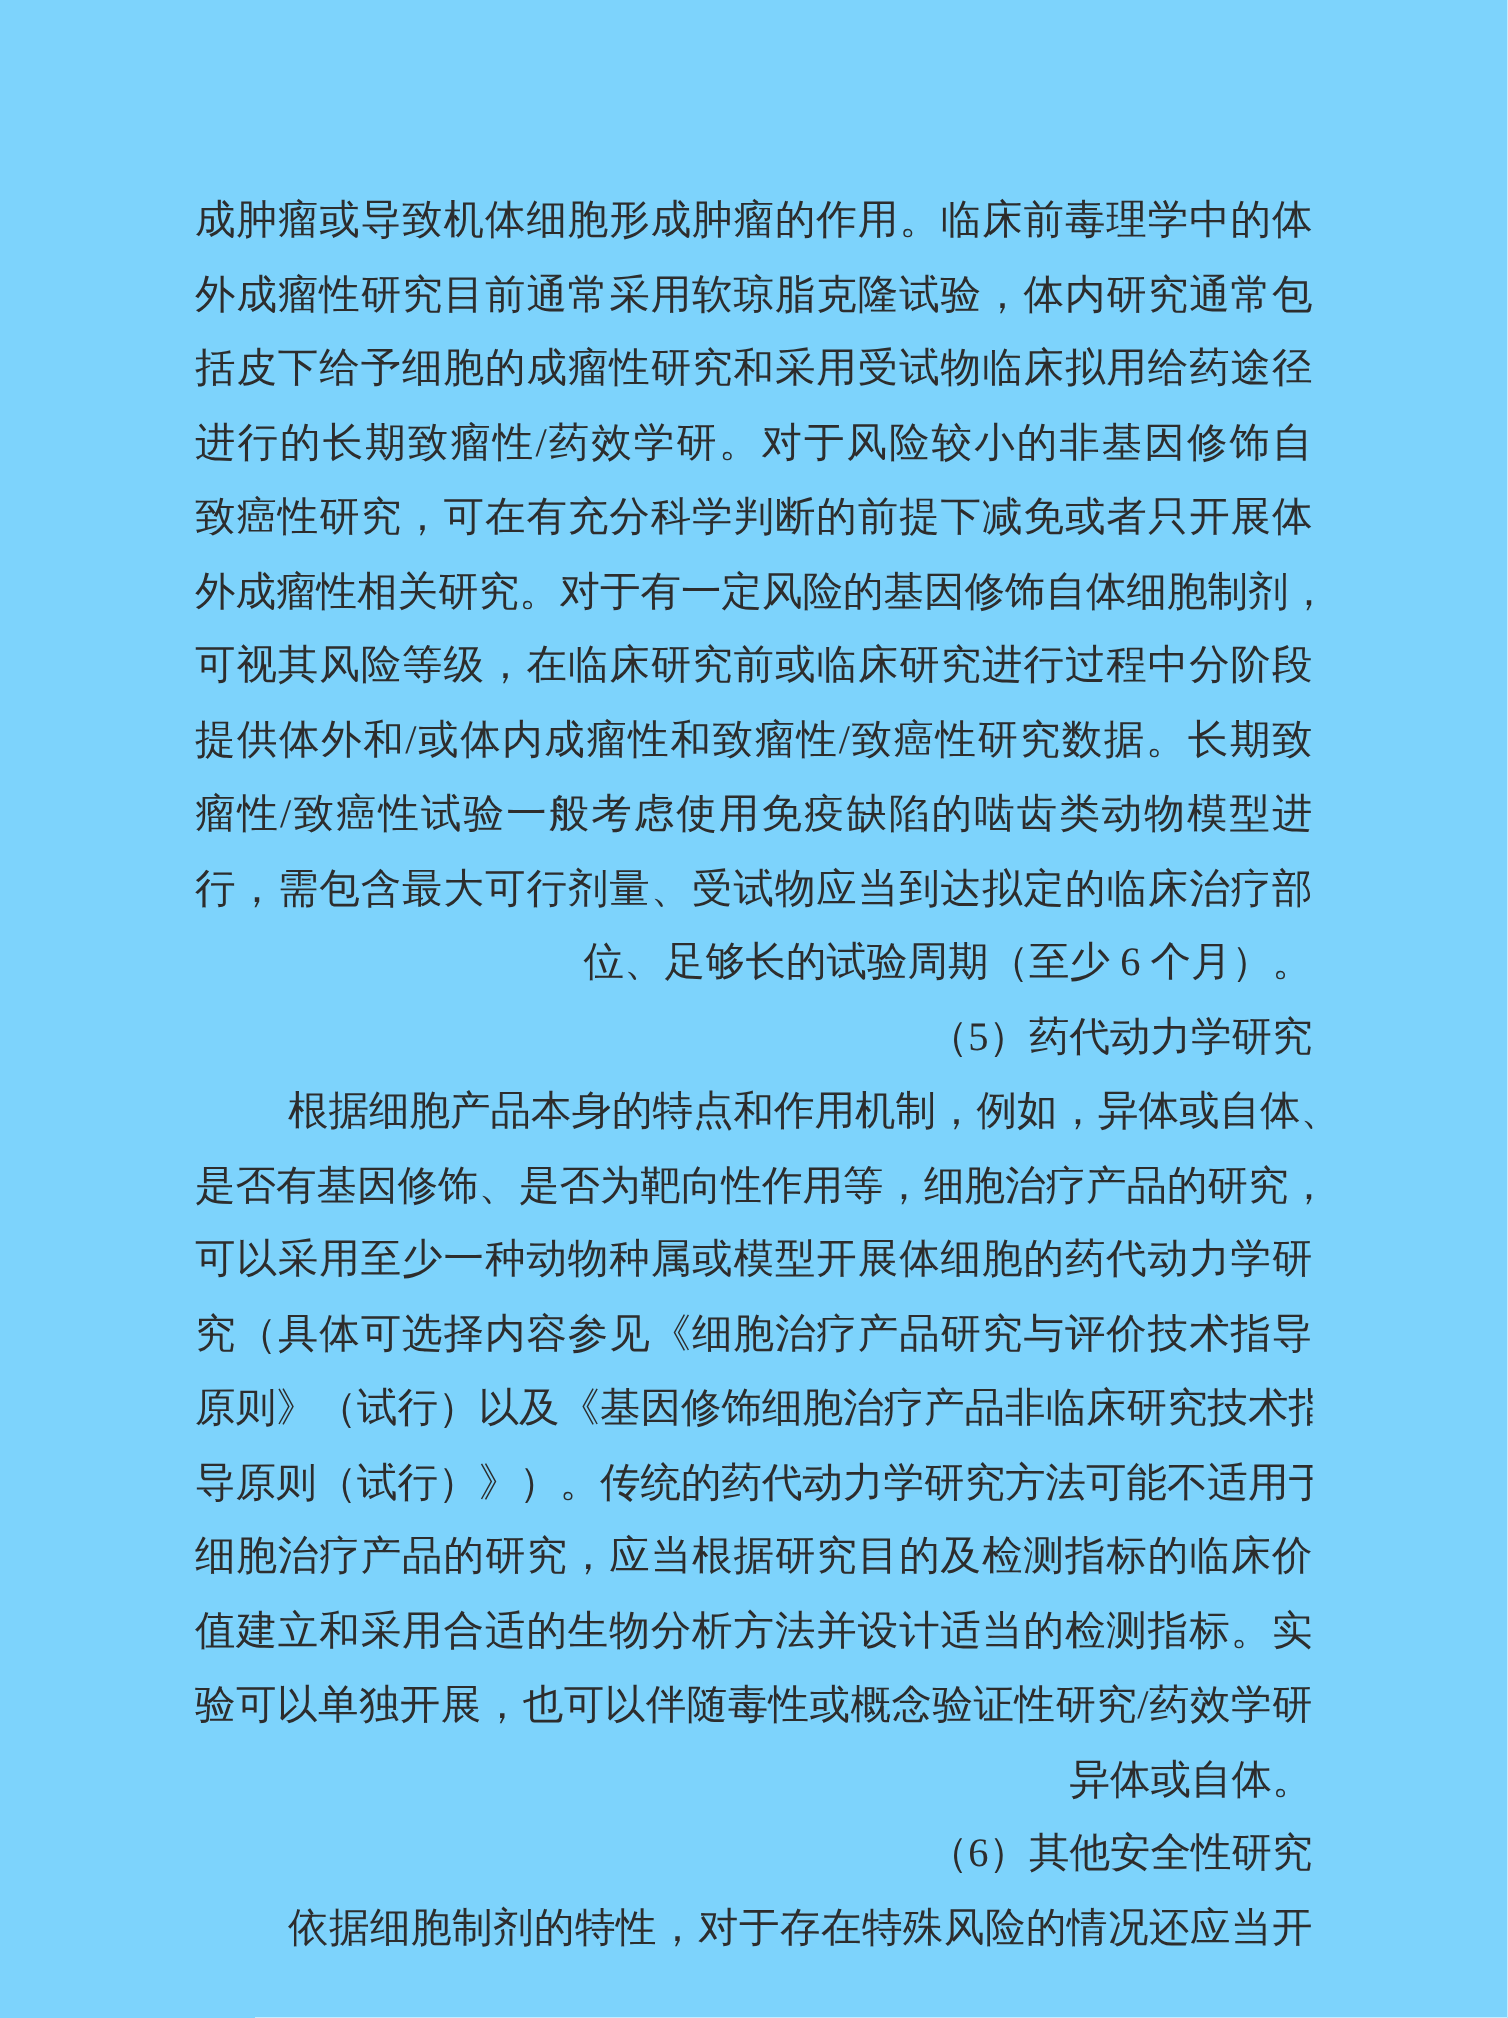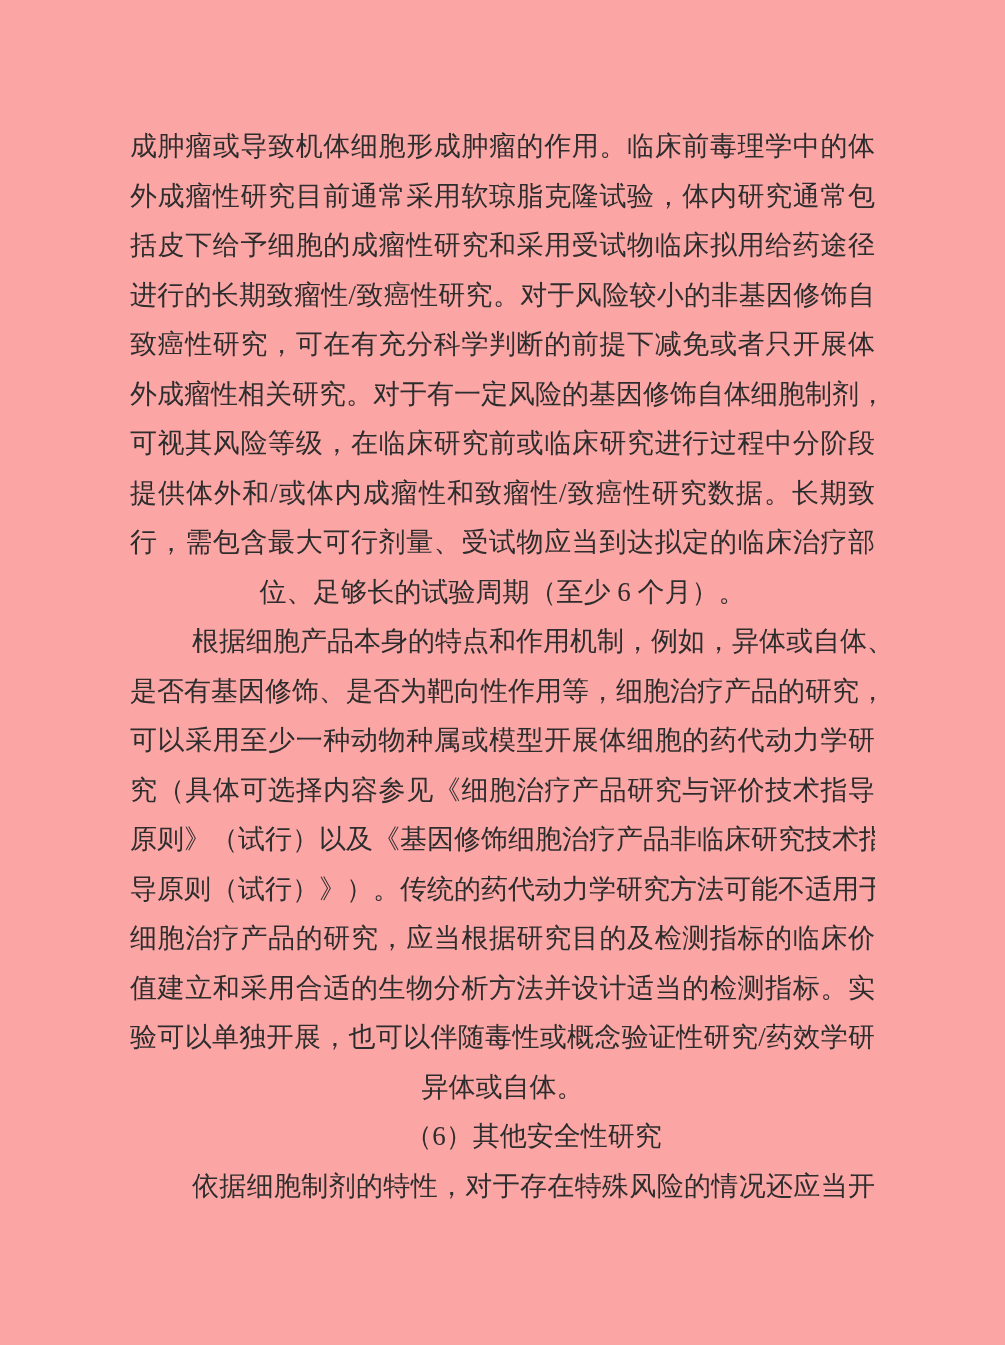--- a/index.html
+++ b/index.html
@@ -8,39 +8,39 @@
     width: 1005px;
     height: 1345px;
     background: #ffffff;
     overflow: hidden;
   }
 
   .page {
     position: relative;
     width: 1005px;
     height: 1345px;
-    background: #fca5a5;
+    background: #7dd3fc;
     font-family: "Liberation Serif", "DejaVu Serif", serif;
   }
 
   .doc {
     position: absolute;
     left: 130px;
     top: 122px;
     width: 745px;
     color: #2d2d2d;
     font-size: 27px;
     line-height: 49.5px;
   }
 
   .line {
     height: 49.5px;
     white-space: nowrap;
     overflow: hidden;
-    text-align: center;
+    text-align: right;
   }
 
   
   .line.j {
     text-align: justify;
     text-align-last: justify;
     text-justify: inter-character;
   }
 
   
@@ -49,27 +49,29 @@
   }
 </style>
 </head>
 <body>
 
 <div class="page">
   <div class="doc">
     <div class="line j">成肿瘤或导致机体细胞形成肿瘤的作用。临床前毒理学中的体</div>
     <div class="line j">外成瘤性研究目前通常采用软琼脂克隆试验，体内研究通常包</div>
     <div class="line j">括皮下给予细胞的成瘤性研究和采用受试物临床拟用给药途径</div>
-    <div class="line j">进行的长期致瘤性/致癌性研究。对于风险较小的非基因修饰自</div>
+    <div class="line j">进行的长期致瘤性/药效学研。对于风险较小的非基因修饰自</div>
     <div class="line j">致癌性研究，可在有充分科学判断的前提下减免或者只开展体</div>
     <div class="line j">外成瘤性相关研究。对于有一定风险的基因修饰自体细胞制剂，</div>
     <div class="line j">可视其风险等级，在临床研究前或临床研究进行过程中分阶段</div>
     <div class="line j">提供体外和/或体内成瘤性和致瘤性/致癌性研究数据。长期致</div>
+    <div class="line j">瘤性/致癌性试验一般考虑使用免疫缺陷的啮齿类动物模型进</div>
     <div class="line j">行，需包含最大可行剂量、受试物应当到达拟定的临床治疗部</div>
     <div class="line">位、足够长的试验周期（至少 6 个月）。</div>
+    <div class="line ind">（5）药代动力学研究</div>
     <div class="line j ind">根据细胞产品本身的特点和作用机制，例如，异体或自体、</div>
     <div class="line j">是否有基因修饰、是否为靶向性作用等，细胞治疗产品的研究，</div>
     <div class="line j">可以采用至少一种动物种属或模型开展体细胞的药代动力学研</div>
     <div class="line j">究（具体可选择内容参见《细胞治疗产品研究与评价技术指导</div>
     <div class="line j">原则》（试行）以及《基因修饰细胞治疗产品非临床研究技术指</div>
     <div class="line j">导原则（试行）》）。传统的药代动力学研究方法可能不适用于体</div>
     <div class="line j">细胞治疗产品的研究，应当根据研究目的及检测指标的临床价</div>
     <div class="line j">值建立和采用合适的生物分析方法并设计适当的检测指标。实</div>
     <div class="line j">验可以单独开展，也可以伴随毒性或概念验证性研究/药效学研</div>
     <div class="line">异体或自体。</div>

